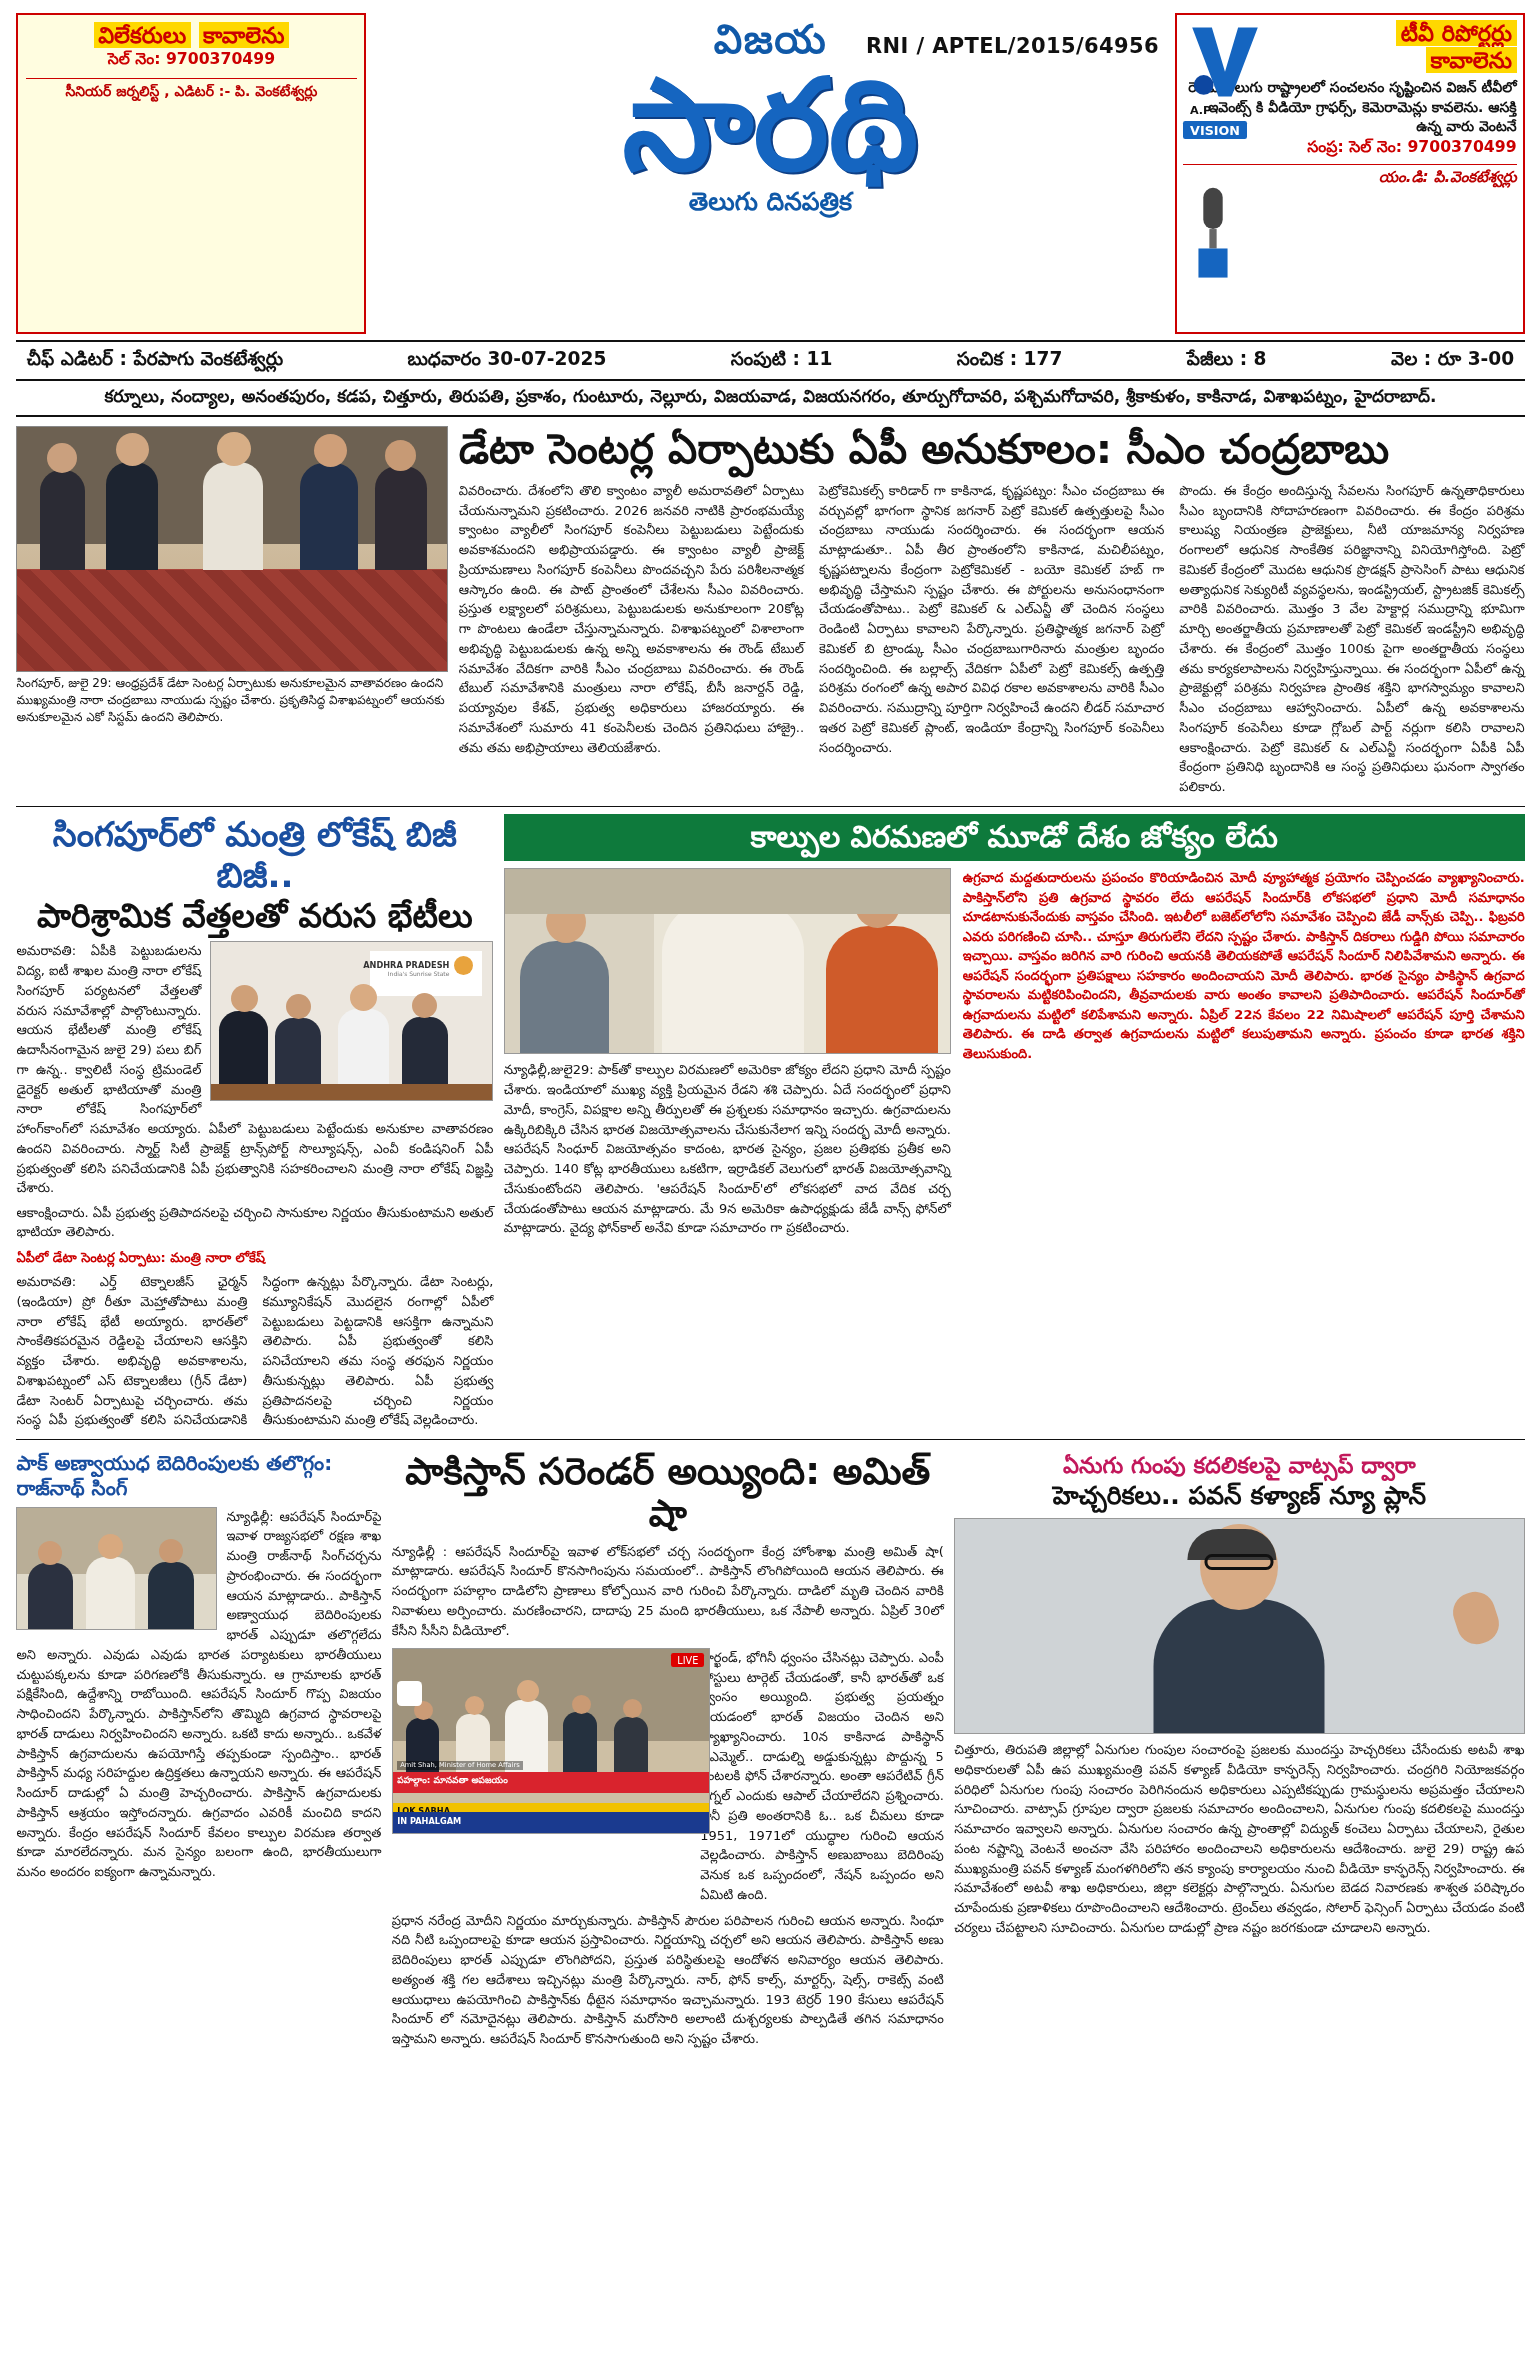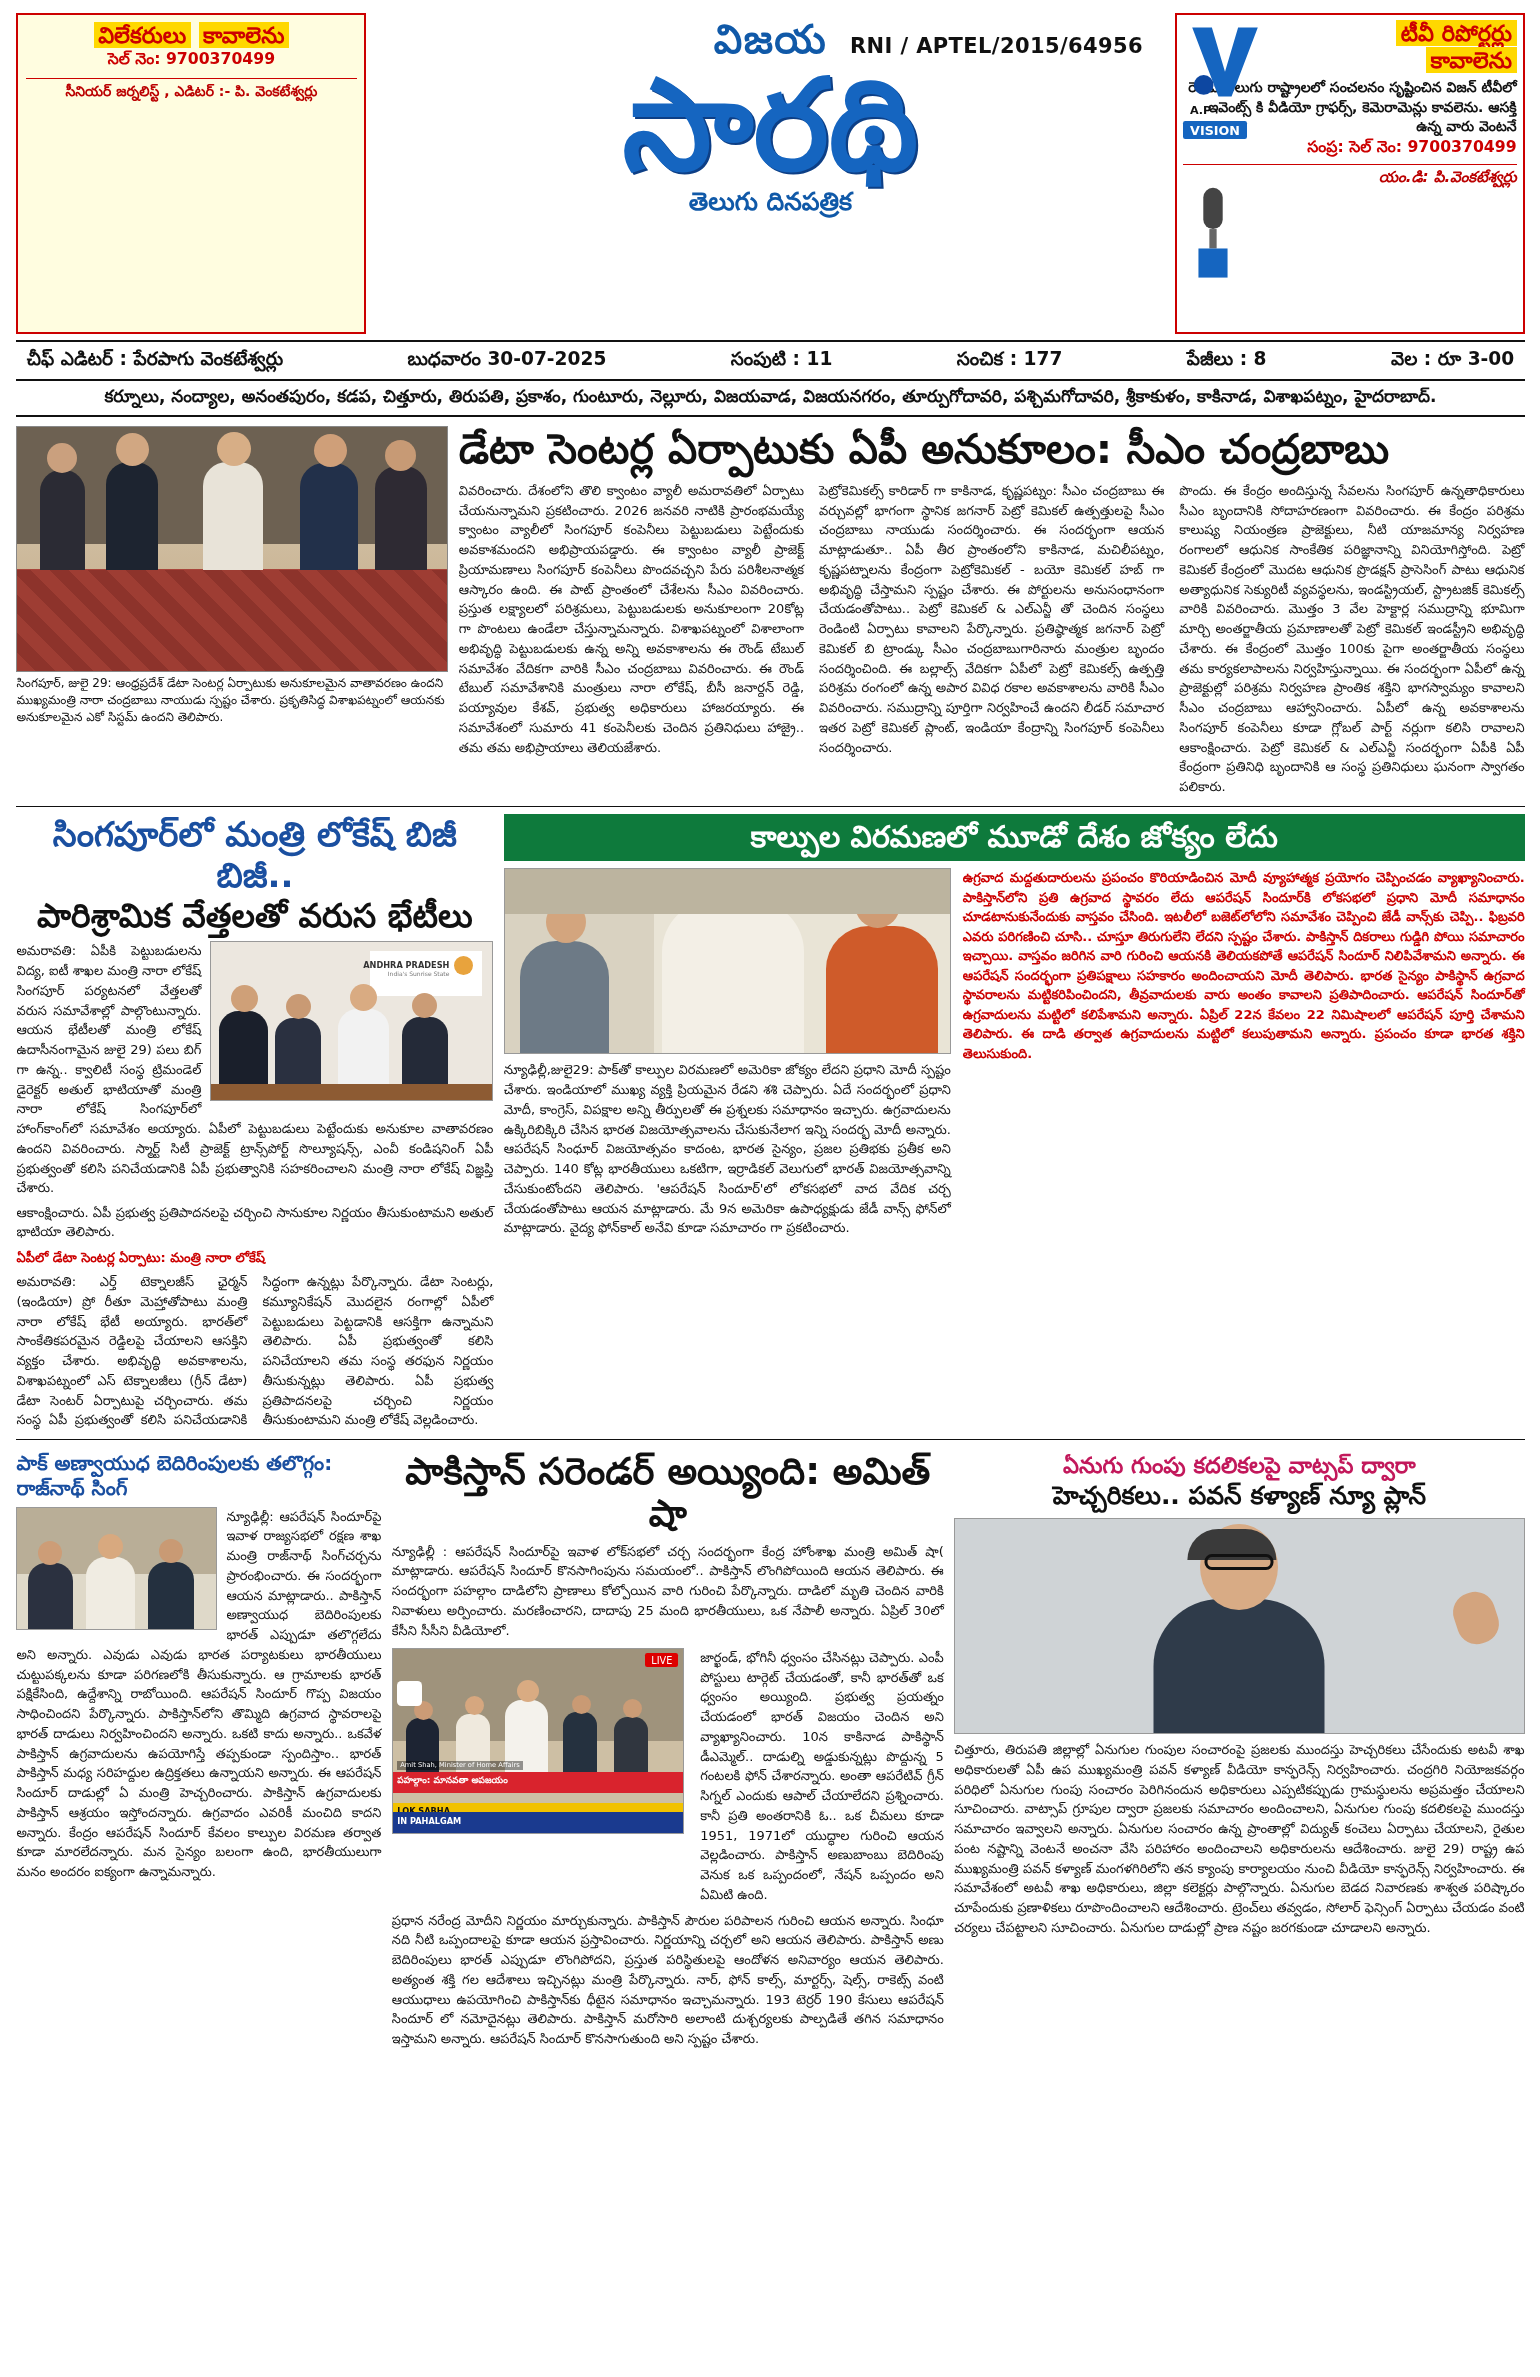--- a/index.html
+++ b/index.html
@@ -7,21 +7,21 @@
   body {
     width:1541px; height:2377px;
     background:#ffffff;
     font-family:"DejaVu Sans", sans-serif;
     color:#111;
     position:relative;
   }
   .page { position:relative; width:1541px; height:2377px; padding:13.4px 16.4px; }
 
   
-  .masthead { display:flex; align-items:stretch; gap:24px; height:321px; }
+  .masthead { display:flex; align-items:stretch; gap:8px; height:321px; }
   .ad-left {
     width:350px; border:2.2px solid #c00; background:#fffde0;
     padding:6px 7.5px; text-align:center;
   }
   .ad-left .hl { color:#c00; font-weight:bold; font-size:22.4px; line-height:1.25; }
   .ad-left .hl .yellow { background:#ffd800; color:#c00; padding:0 4.5px; }
   .ad-left .body { font-size:15px; line-height:1.45; color:#111; margin-top:4.5px; font-weight:bold;}
   .ad-left .phone { color:#c00; font-weight:bold; font-size:15.7px; }
   .ad-left .sig { margin-top:6px; font-size:14px; color:#b00; font-weight:bold; border-top:1.5px solid #c00; padding-top:3.7px;}
 
@@ -253,21 +253,21 @@
         </div>
         <div class="body-txt">న్యూఢిల్లీ: ఆపరేషన్ సిందూర్‌పై ఇవాళ రాజ్యసభలో రక్షణ శాఖ మంత్రి రాజ్‌నాథ్ సింగ్‌చర్చను ప్రారంభించారు. ఈ సందర్భంగా ఆయన మాట్లాడారు.. పాకిస్తాన్ అణ్వాయుధ బెదిరింపులకు భారత్ ఎప్పుడూ తలొగ్గలేదు అని అన్నారు. ఎవుడు ఎవుడు భారత పర్యాటకులు భారతీయులు చుట్టుపక్కలను కూడా పరిగణలోకి తీసుకున్నారు. ఆ గ్రామాలకు భారత్ పక్షికేసింది, ఉద్దేశాన్ని రాబోయింది. ఆపరేషన్ సిందూర్ గొప్ప విజయం సాధించిందని పేర్కొన్నారు. పాకిస్తాన్‌లోని తొమ్మిది ఉగ్రవాద స్థావరాలపై భారత్ దాడులు నిర్వహించిందని అన్నారు. ఒకటి కాదు అన్నారు.. ఒకవేళ పాకిస్తాన్ ఉగ్రవాదులను ఉపయోగిస్తే తప్పకుండా స్పందిస్తాం.. భారత్ పాకిస్తాన్ మధ్య సరిహద్దుల ఉద్రిక్తతలు ఉన్నాయని అన్నారు. ఈ ఆపరేషన్ సిందూర్ దాడుల్లో ఏ మంత్రి హెచ్చరించారు. పాకిస్తాన్ ఉగ్రవాదులకు పాకిస్తాన్ ఆశ్రయం ఇస్తోందన్నారు. ఉగ్రవాదం ఎవరికీ మంచిది కాదని అన్నారు. కేంద్రం ఆపరేషన్ సిందూర్ కేవలం కాల్పుల విరమణ తర్వాత కూడా మారలేదన్నారు. మన సైన్యం బలంగా ఉంది, భారతీయులుగా మనం అందరం ఐక్యంగా ఉన్నామన్నారు.</div>
       </div>
     </div>
 
     <div class="bcol2">
       <div class="head-big-dark">పాకిస్తాన్ సరెండర్ అయ్యింది: అమిత్ షా</div>
       <div class="body-txt" style="margin-top:6px;">న్యూఢిల్లీ : ఆపరేషన్ సిందూర్‌పై ఇవాళ లోక్‌సభలో చర్చ సందర్భంగా కేంద్ర హోంశాఖ మంత్రి అమిత్ షా( మాట్లాడారు. ఆపరేషన్ సిందూర్ కొనసాగింపును సమయంలో.. పాకిస్తాన్ లొంగిపోయింది ఆయన తెలిపారు. ఈ సందర్భంగా పహల్గాం దాడిలోని ప్రాణాలు కోల్పోయిన వారి గురించి పేర్కొన్నారు. దాడిలో మృతి చెందిన వారికి నివాళులు అర్పించారు. మరణించారని, దాదాపు 25 మంది భారతీయులు, ఒక నేపాలీ అన్నారు. ఏప్రిల్ 30లో కేసీని సీసీని వీడియోలో.</div>
       <div style="display:flex; gap:10.4px; margin-top:7.5px;">
         <div style="width:298px;">
-          <div class="photo" style="width:292px;height:186px;">
+          <div class="photo" style="width:318px;height:186px;">
             <div style="position:absolute;inset:0;background:#cdbfa4;"></div>
             <div style="position:absolute;left:0;right:0;top:0;height:50%;background:#9f937c;"></div>
             <div class="live">LIVE</div>
             <div style="position:absolute;left:13.4px;bottom:61px;width:33px;height:54px;background:#1d2433;border-radius:13.4px 13.4px 0 0;"></div>
             <div style="position:absolute;left:21px;bottom:113px;width:19.4px;height:19.4px;border-radius:50%;background:#cb9b76;"></div>
             <div style="position:absolute;left:63px;bottom:61px;width:34px;height:58px;background:#efe9dd;border-radius:13.4px 13.4px 0 0;"></div>
             <div style="position:absolute;left:72px;bottom:118px;width:19.4px;height:19.4px;border-radius:50%;background:#d6a77f;"></div>
             <div style="position:absolute;left:112px;bottom:61px;width:43px;height:72px;background:#f4f2ec;border-radius:16.4px 16.4px 0 0;"></div>
             <div style="position:absolute;left:124px;bottom:131px;width:22.4px;height:22.4px;border-radius:50%;background:#d9ab82;"></div>
             <div style="position:absolute;left:170px;bottom:61px;width:34px;height:60px;background:#25313f;border-radius:13.4px 13.4px 0 0;"></div>

